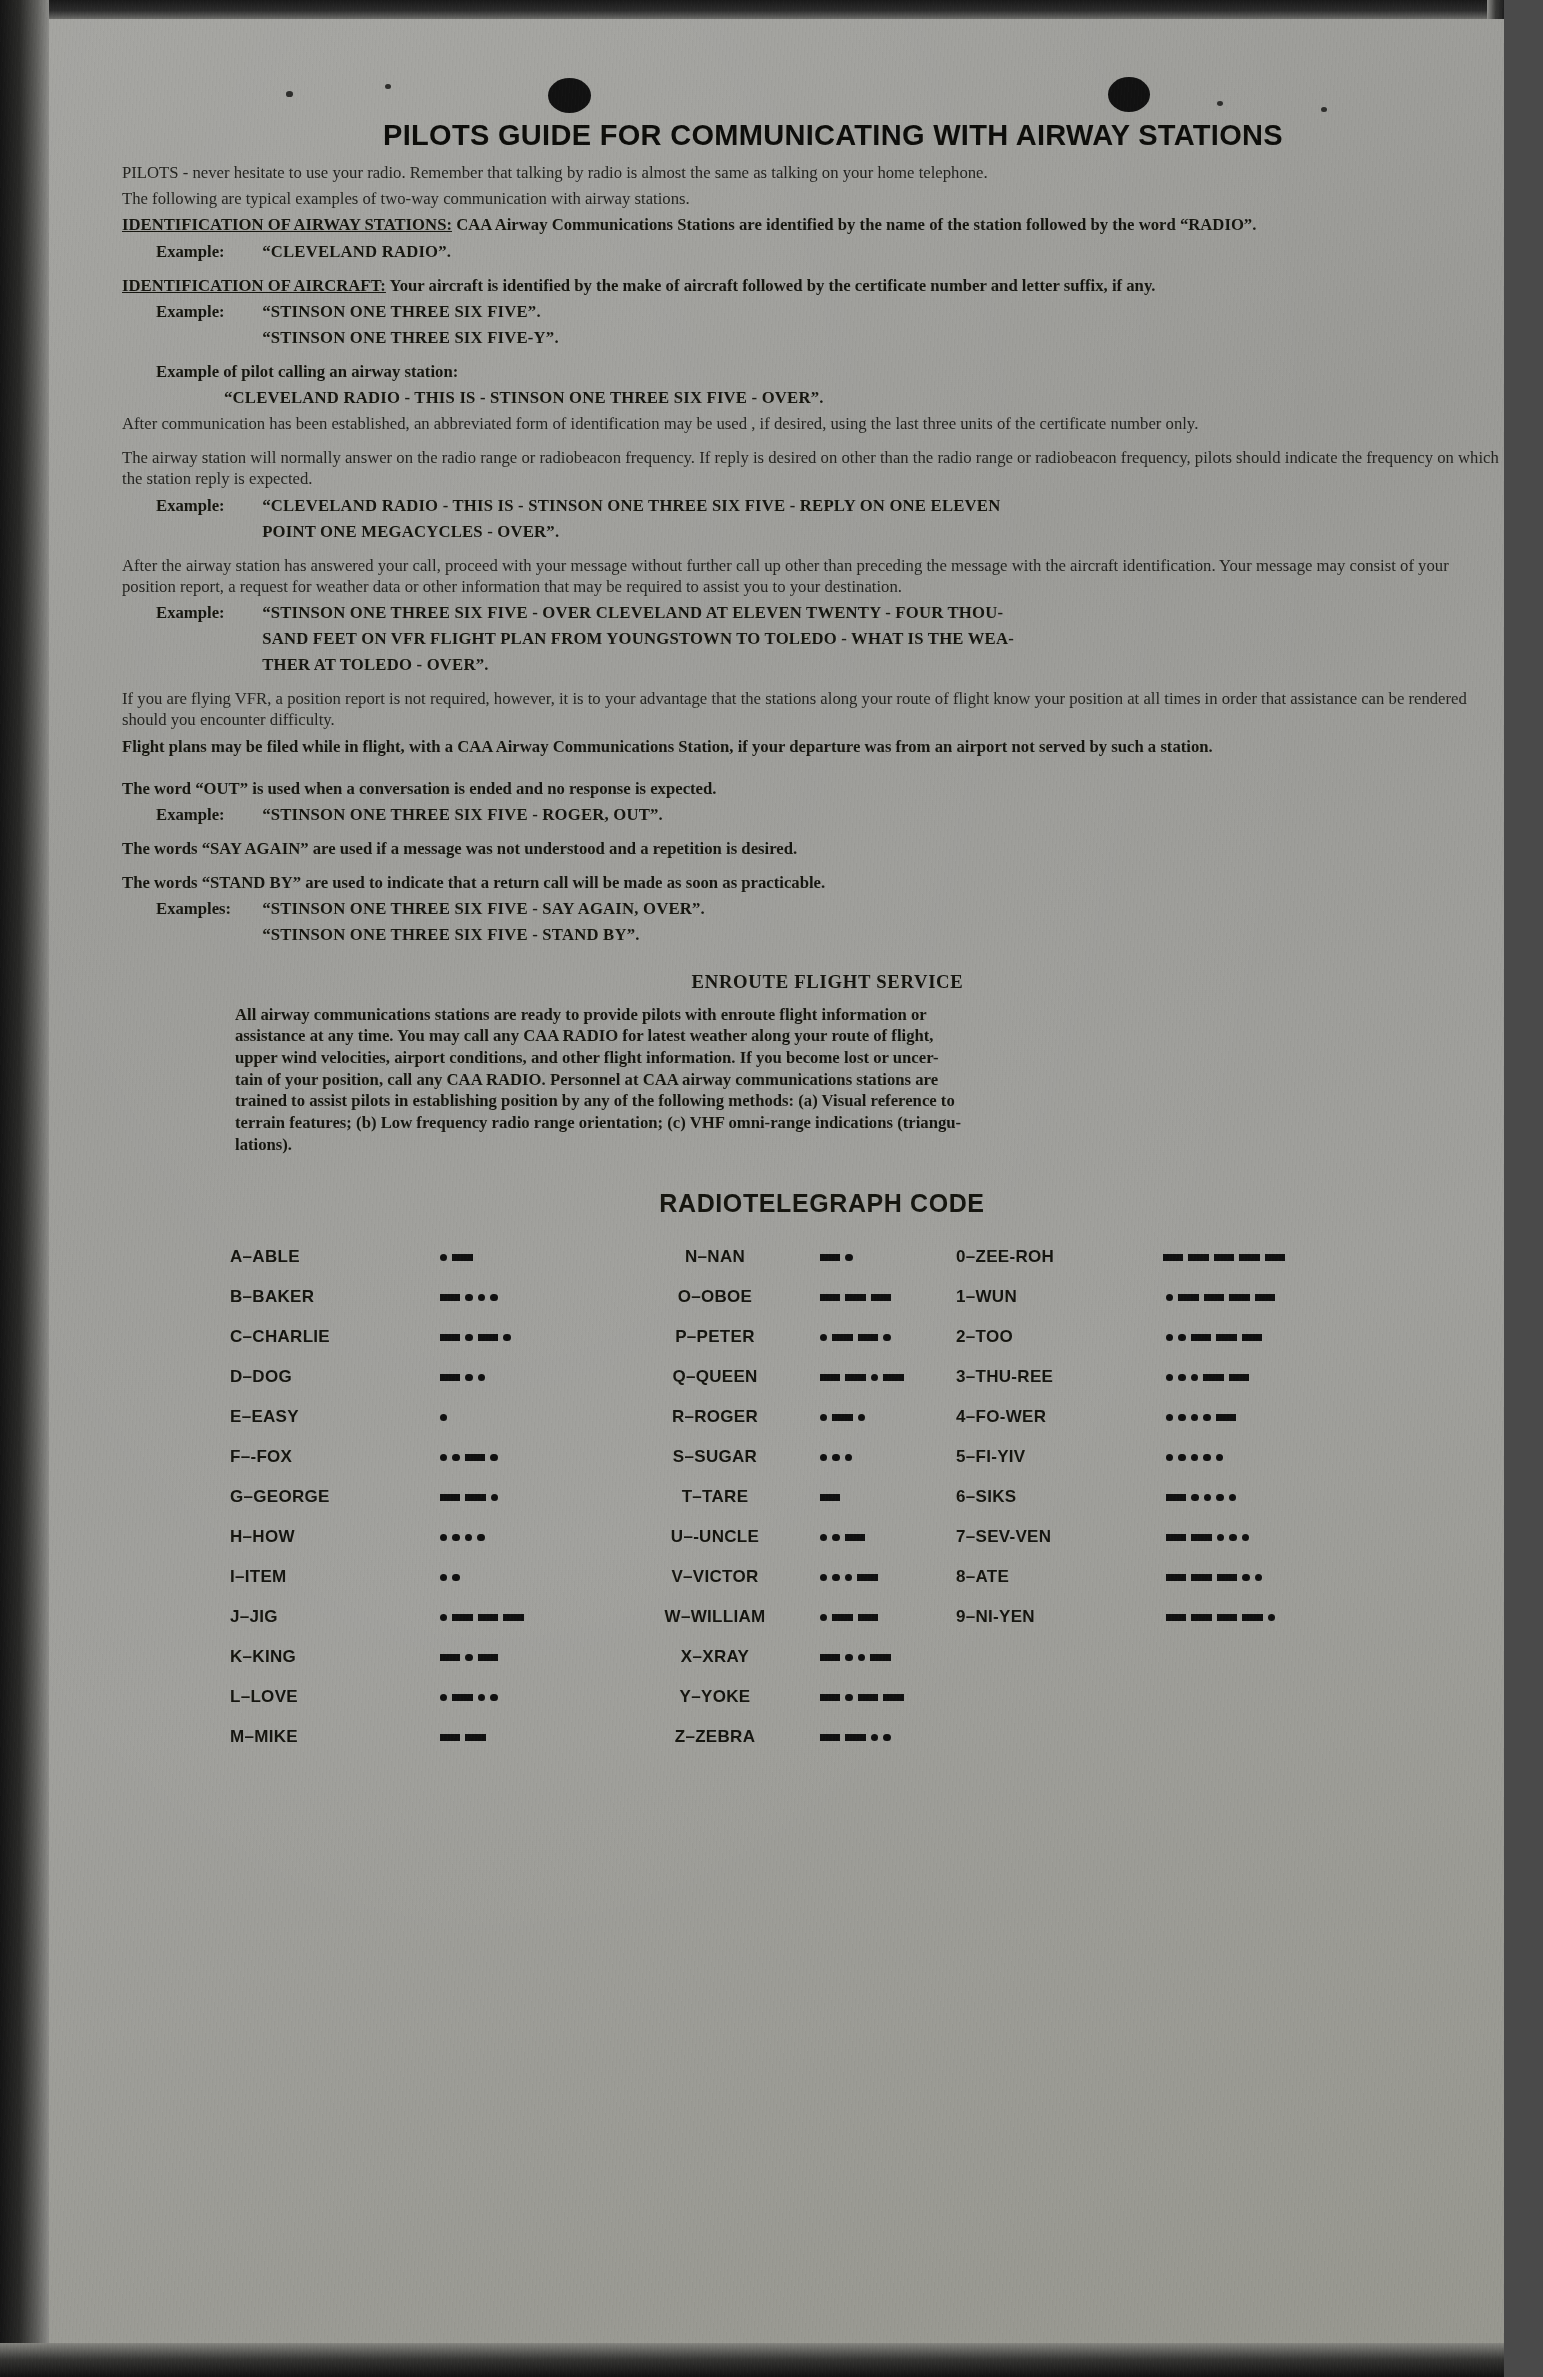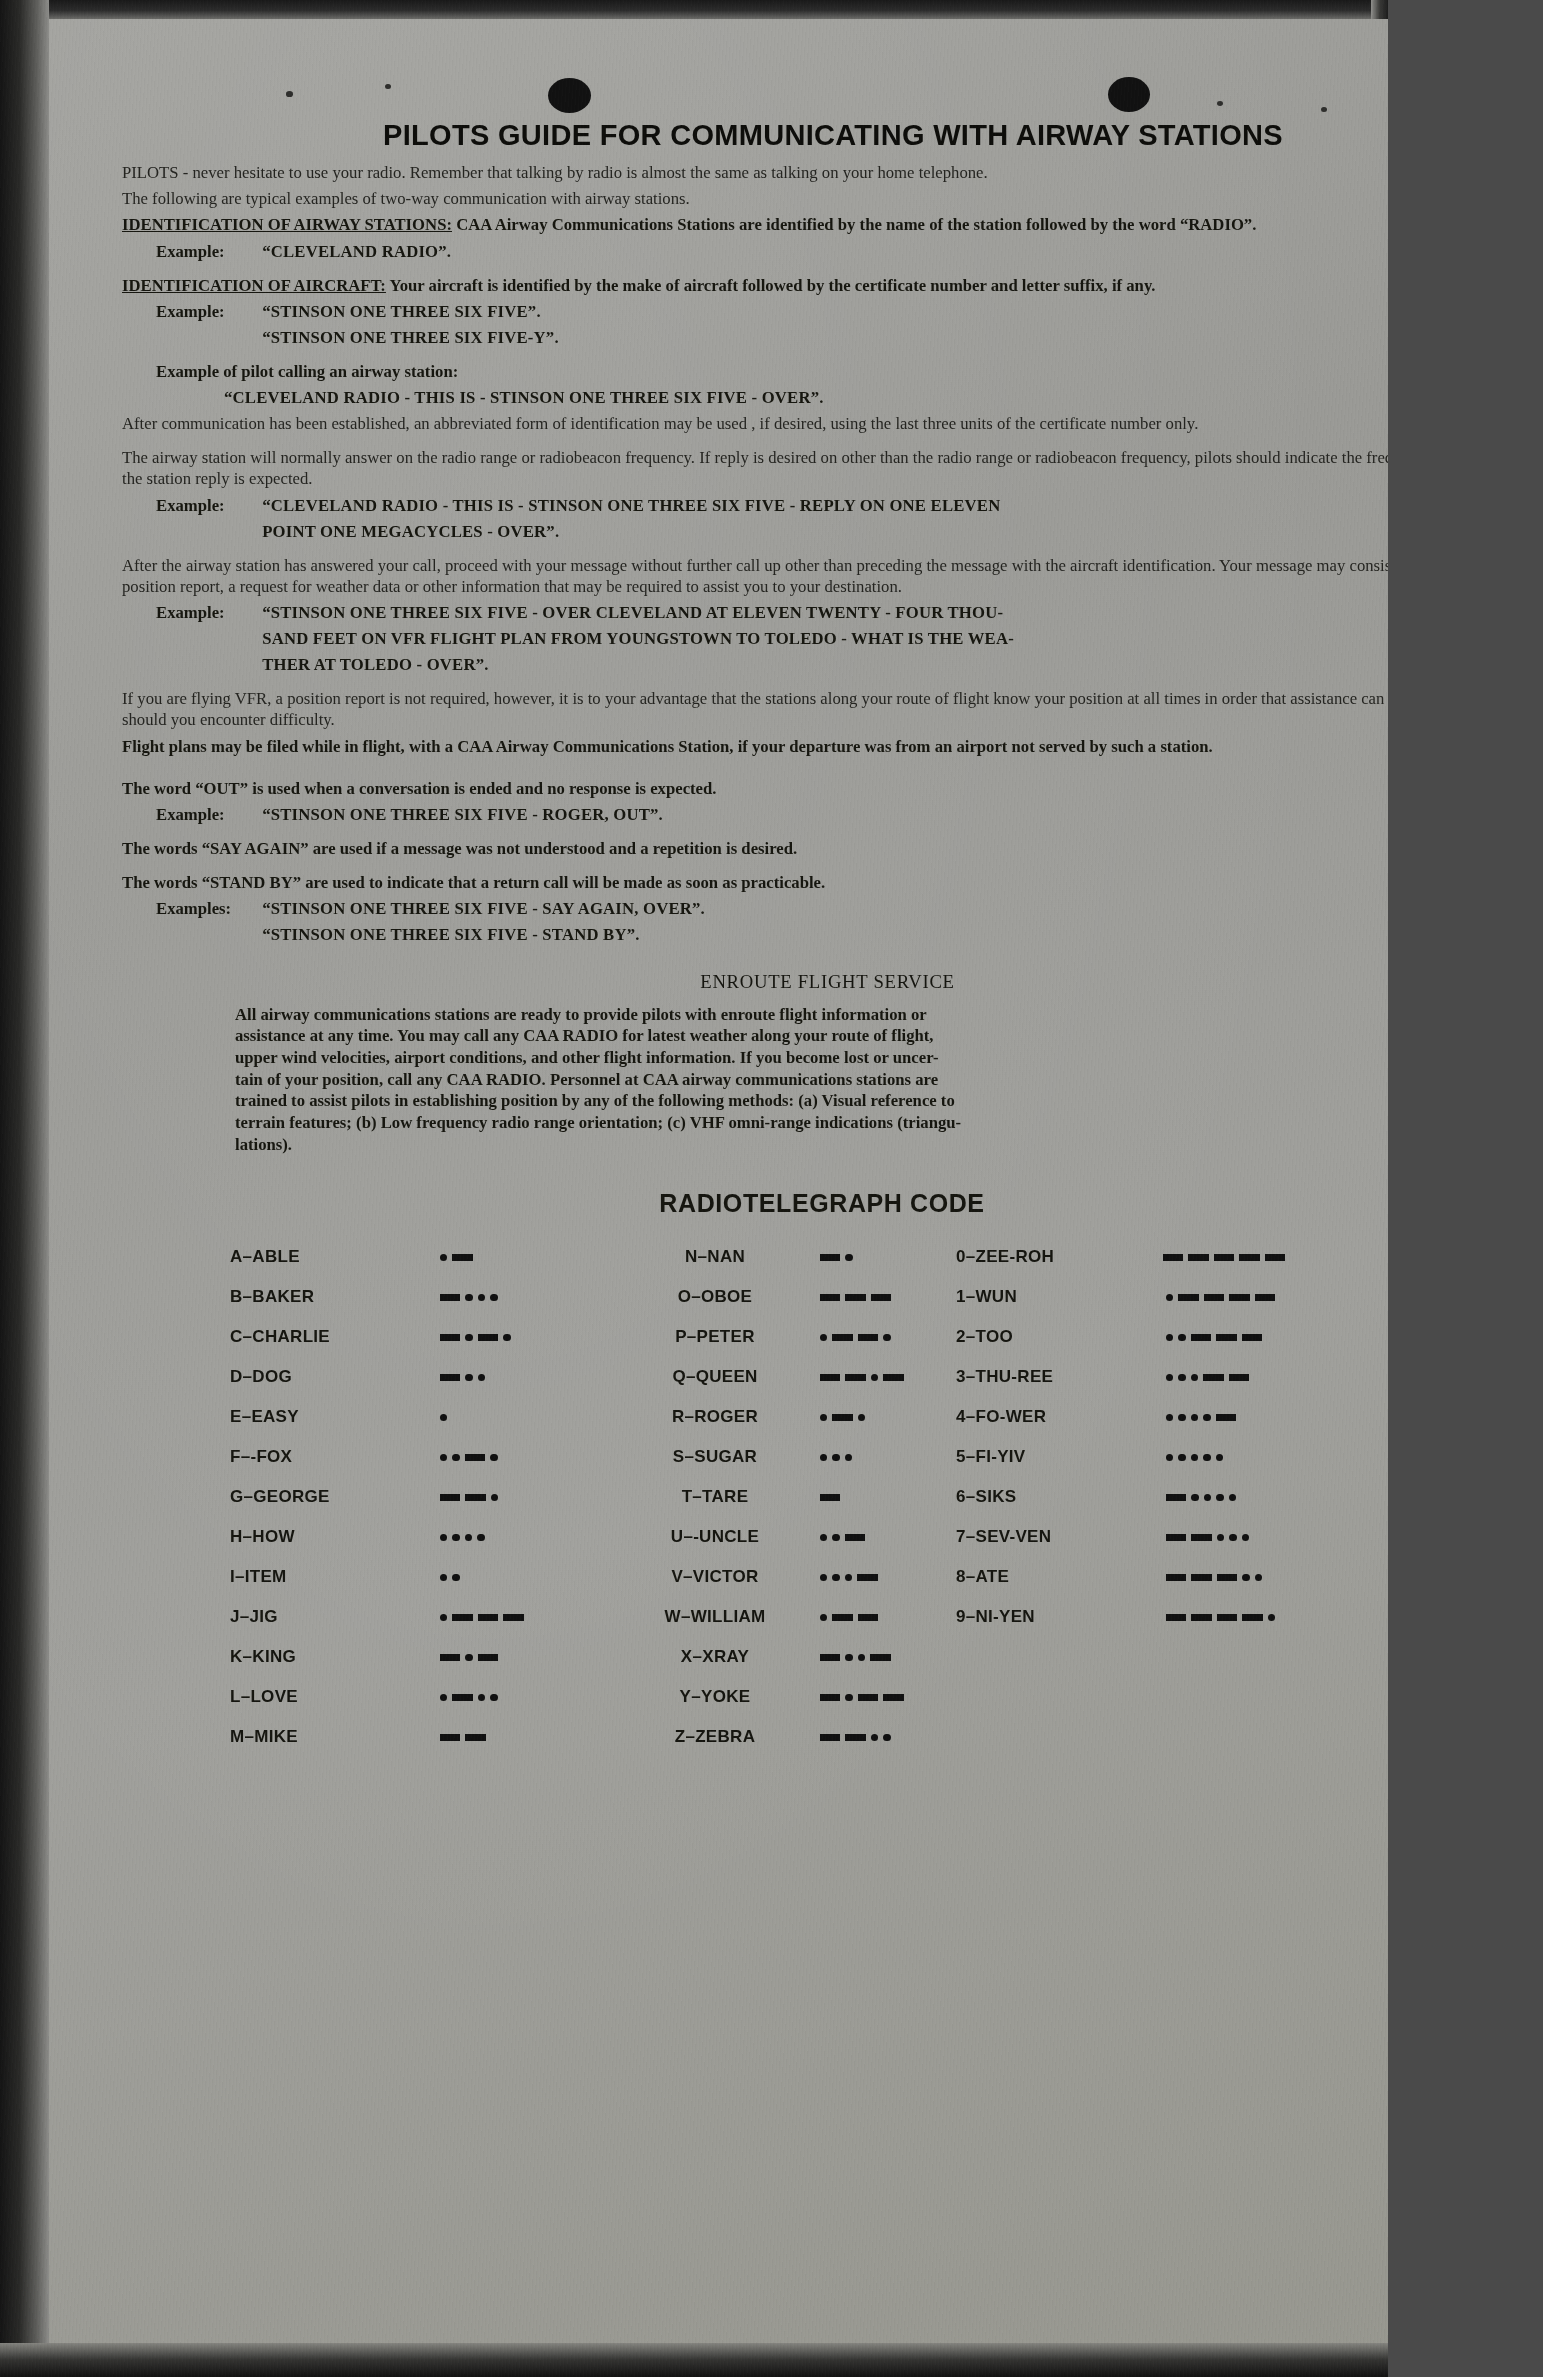--- a/index.html
+++ b/index.html
@@ -8,21 +8,21 @@
     background: #4a4a4a;
   }
   body {
     width: 1544px;
     height: 2377px;
     font-family: "Liberation Serif", serif;
     overflow: hidden;
   }
   .page {
     position: relative;
-    width: 1388px;
+    width: 1504px;
     height: 2377px;
     background: #86efac;
     overflow: hidden;
   }
   
   .edge-top {
     position: absolute; left: 0; top: 0; width: 1544px; height: 19px;
     background: linear-gradient(180deg,#191919 0%, #2c2c2c 55%, #6b6b68 100%);
   }
   .edge-left {
@@ -89,21 +89,21 @@
   .lead { display: inline-block; min-width: 102px; }
   .mono-ex {
     font-family: "Liberation Serif", serif;
     letter-spacing: 0.2px;
   }
   .gap { height: 8px; }
 
   h2.section {
     font-family: "Liberation Serif", serif;
     font-size: 18.7px;
-    font-weight: normal;
+    font-weight: bold;
     text-align: center;
     letter-spacing: 0.7px;
     margin: 26px 0 10.2px 0;
     padding-left: 34px;
   }
   .enroute {
     padding-left: 113px;
     padding-right: 68px;
   }
   .enroute p {

